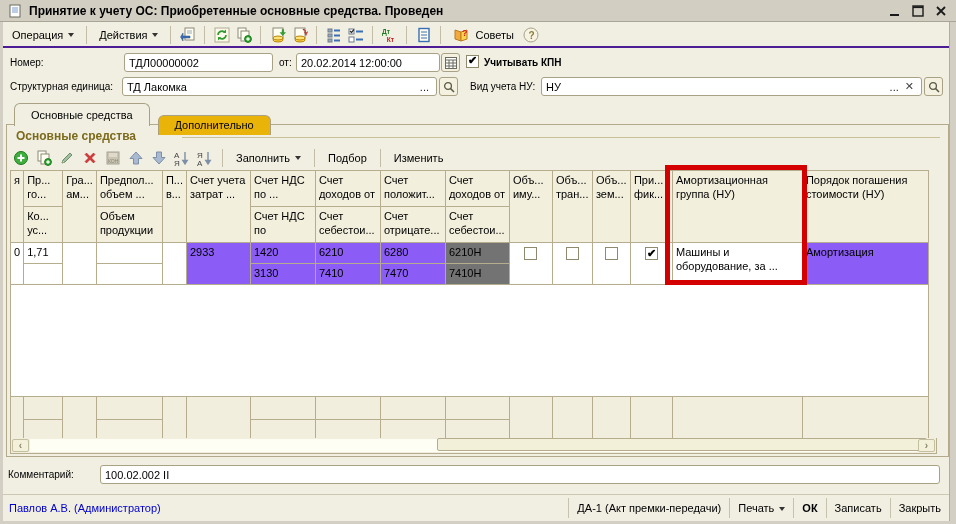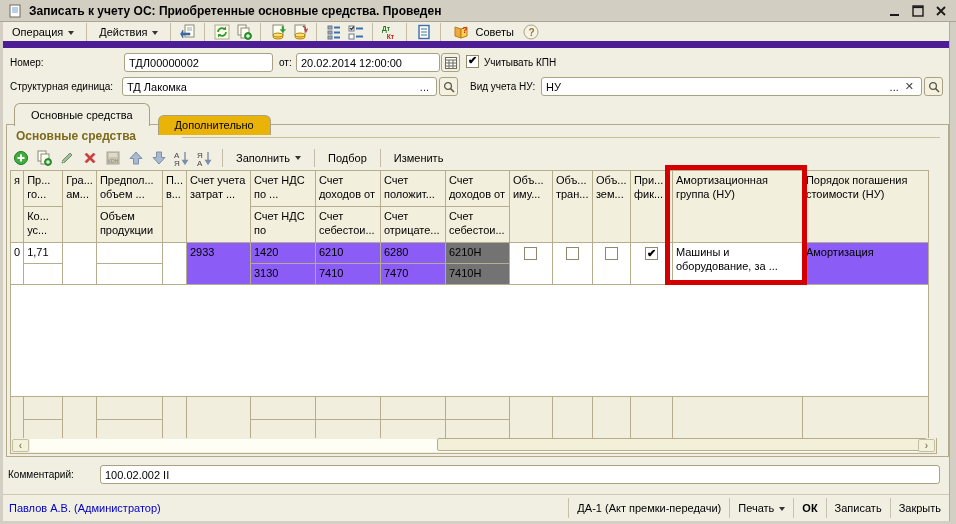--- a/index.html
+++ b/index.html
@@ -6,21 +6,21 @@
 html,body { width:956px; height:524px; }
 body { font-family:"Liberation Sans",sans-serif; font-size:11px; color:#000; background:#f1efe2; position:relative; overflow:hidden; }
 .abs { position:absolute; }
 #titlebar { left:0; top:0; width:956px; height:22px; background:#d2cec2; border-bottom:1px solid #a8a496; display:flex; align-items:center; padding:0 6px; }
 #titlebar .title { font-weight:bold; font-size:12px; margin-left:6px; }
 .winbtns { margin-left:auto; display:flex; gap:9px; align-items:center; padding-right:2px; }
 .winbtns .icon { width:14px; height:14px; }
 #frame-l { left:0; top:22px; width:3px; height:502px; background:#d3cfc4; }
 #frame-r { right:0; top:22px; width:7px; height:502px; background:#d3cfc4; border-left:1px solid #b0ac9e; }
 #frame-b { left:0; top:521px; width:956px; height:3px; background:#d3cfc4; }
-#toolbar { left:3px; top:23px; width:946px; height:25px; display:flex; align-items:center; padding-left:5px; gap:5px; border-bottom:7px solid #4c1d95; }
+#toolbar { left:3px; top:23px; width:946px; height:25px; display:flex; align-items:center; padding-left:5px; gap:5px; border-bottom:2px solid #4c1d95; }
 .tbtn { display:flex; align-items:center; gap:5px; padding:2px 4px; }
 .tbtn .lbl { font-size:11px; }
 .caret { width:0; height:0; border-left:3px solid transparent; border-right:3px solid transparent; border-top:4px solid #333; margin-top:1px; }
 .vsep { width:1px; height:18px; background:#c3bda7; margin:0 3px; }
 .icon { width:17px; height:17px; display:flex; align-items:center; justify-content:center; }
 .icon svg { display:block; }
 .flabel { position:absolute; font-size:10px; }
 .inp { position:absolute; background:#fff; border:1px solid #a9a183; border-radius:3px; height:19px; display:flex; align-items:center; padding:0 4px; font-size:11px; }
 .inp .val { flex:1 1 auto; white-space:nowrap; overflow:hidden; }
 .inp .dots { color:#222; padding:0 3px; }
@@ -66,21 +66,21 @@
 
 <div id="titlebar" class="abs">
   <span class="icon">
     <svg width="14" height="14" viewBox="0 0 14 14">
         <rect x="2" y="1" width="10" height="12" fill="#fff" stroke="#6b6b5f"></rect>
         <line x1="4" y1="4" x2="10" y2="4" stroke="#7a9ccf"></line>
         <line x1="4" y1="6" x2="10" y2="6" stroke="#7a9ccf"></line>
         <line x1="4" y1="8" x2="10" y2="8" stroke="#7a9ccf"></line>
       </svg>
   </span>
-  <span class="title">Записать к учету ОС: Приобретенные основные средства. Проведен</span>
+  <span class="title">Принятие к учету ОС: Приобретенные основные средства. Проведен</span>
   <span class="winbtns">
     <span class="icon">
         <svg width="14" height="14" viewBox="0 0 14 14">
           <rect x="2" y="10" width="9" height="2" fill="#1a1a1a"></rect>
         </svg>
       </span>
     <span class="icon">
         <svg width="14" height="14" viewBox="0 0 14 14">
           <rect x="2" y="2" width="10" height="10" fill="none" stroke="#1a1a1a" stroke-width="1.4"></rect>
           <line x1="2" y1="3.2" x2="12" y2="3.2" stroke="#1a1a1a" stroke-width="1.8"></line>
@@ -219,21 +219,21 @@
   <svg width="12" height="12" viewBox="0 0 12 12">
       <rect x="0.5" y="0.5" width="11" height="11" fill="#fff" stroke="#6b6b5f"></rect>
       <line x1="0.5" y1="3" x2="11.5" y2="3" stroke="#6b6b5f"></line>
       <line x1="4" y1="3" x2="4" y2="11.5" stroke="#6b6b5f"></line>
       <line x1="8" y1="3" x2="8" y2="11.5" stroke="#6b6b5f"></line>
       <line x1="0.5" y1="6" x2="11.5" y2="6" stroke="#6b6b5f"></line>
       <line x1="0.5" y1="9" x2="11.5" y2="9" stroke="#6b6b5f"></line>
     </svg>
 </div>
 <span class="cb checked" style="position:absolute; left:466px; top:55px;"></span>
-<span class="flabel" style="left:484px; top:57px;">Учитывать КПН</span>
+<span class="flabel" style="left:484px; top:57px;font-weight:bold;">Учитывать КПН</span>
 
 <span class="flabel" style="left:10px; top:81px;">Структурная единица:</span>
 <div class="inp" style="left:122px; top:77px; width:315px;">
     <span class="val">ТД Лакомка</span>
     <span class="dots">...</span>
   </div>
 <div class="sqbtn" style="left:439px; top:77px;">
   <svg width="12" height="12" viewBox="0 0 12 12">
       <circle cx="5" cy="5" r="3.4" fill="none" stroke="#5a5a46" stroke-width="1.3"></circle>
       <line x1="7.5" y1="7.5" x2="11" y2="11" stroke="#5a5a46" stroke-width="1.6"></line>

